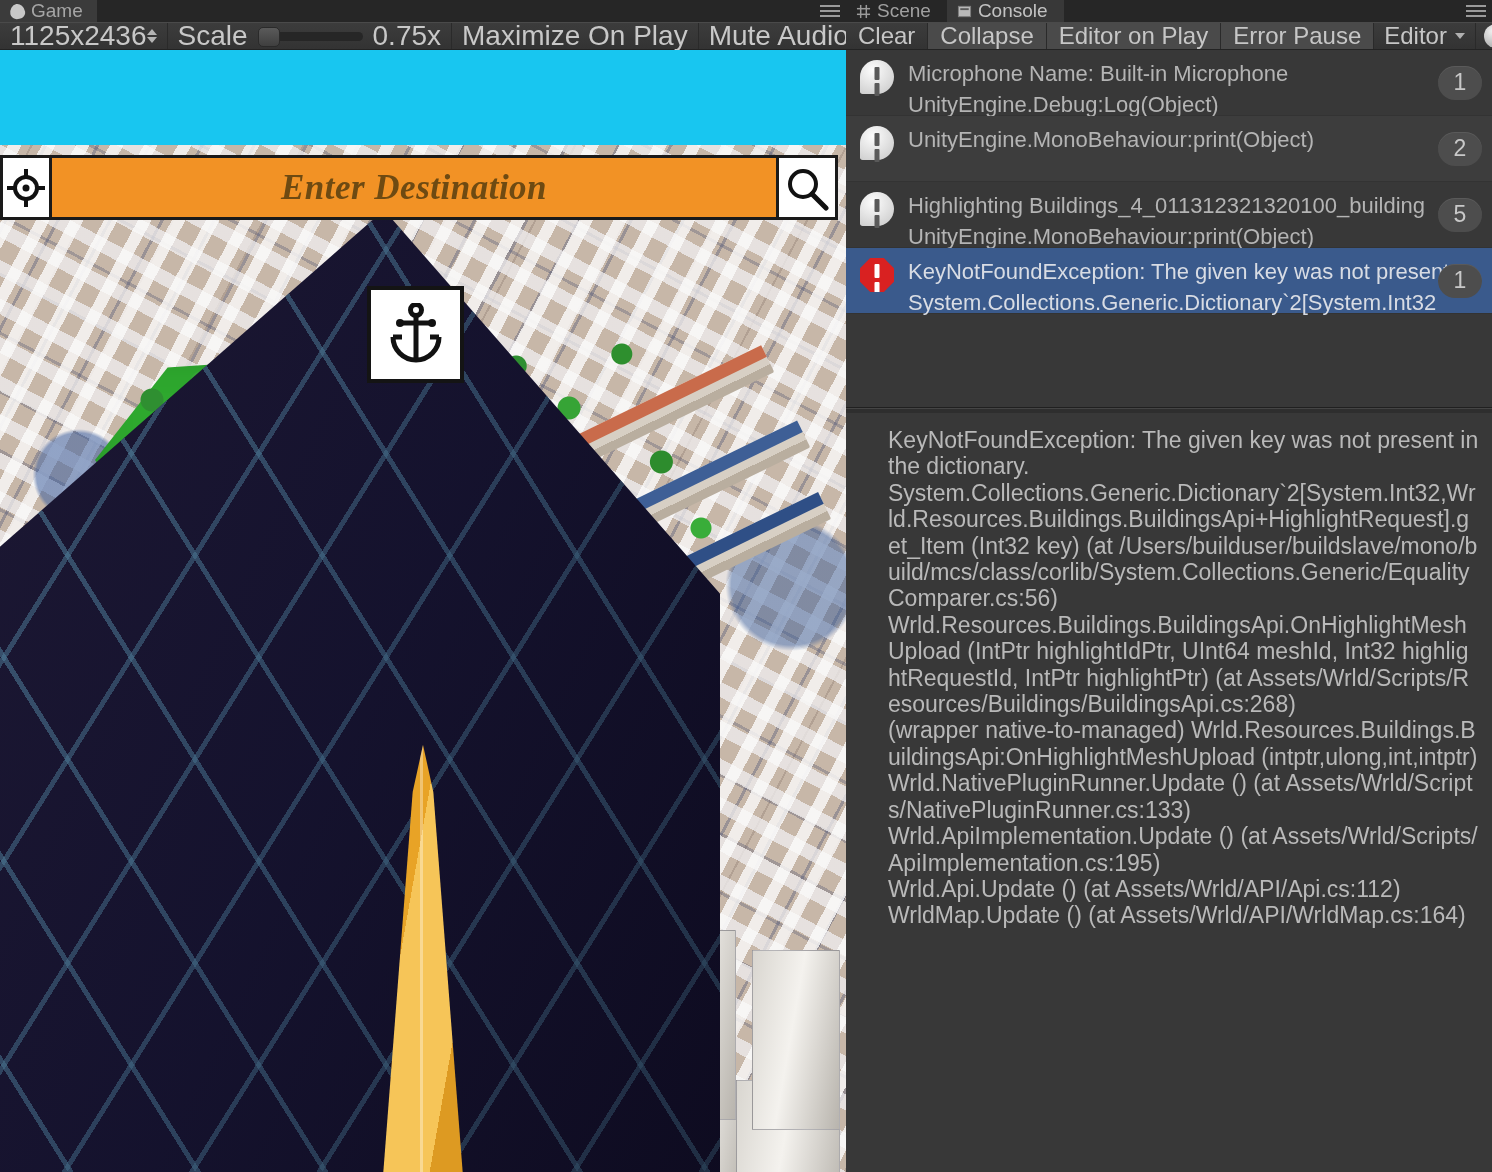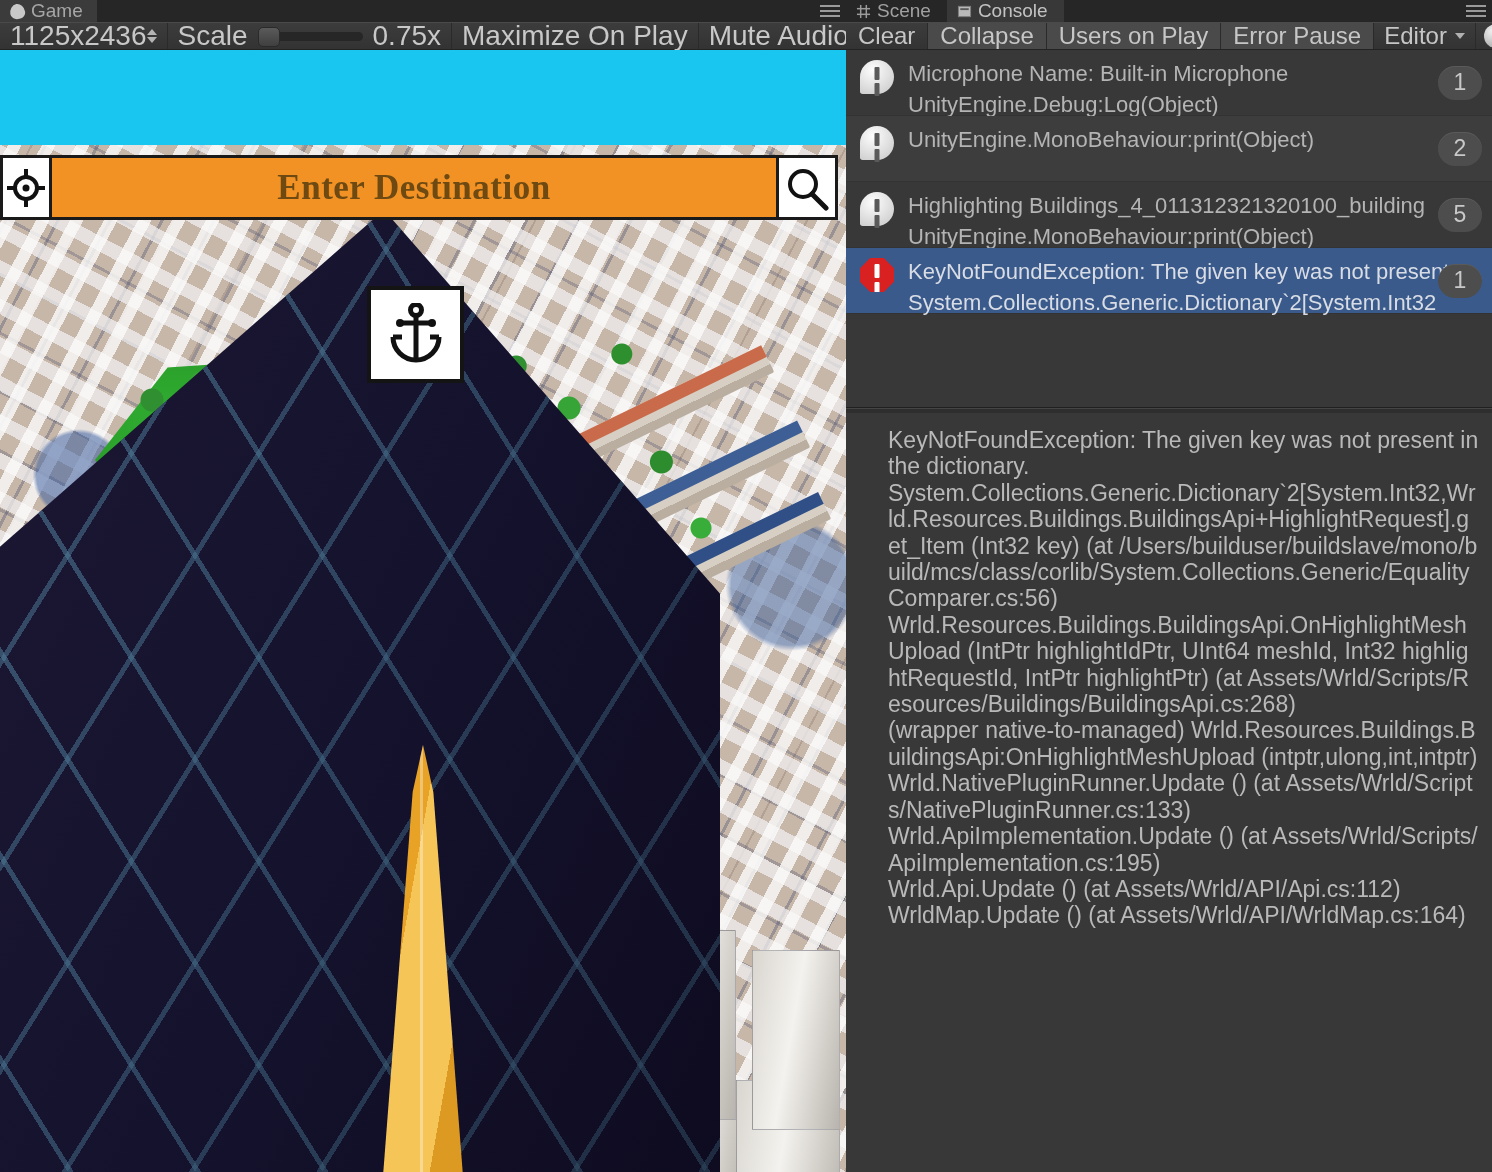--- a/index.html
+++ b/index.html
@@ -157,21 +157,21 @@
   
   .hud { position:absolute; left:0; top:105px; width:838px; height:65px; display:flex; align-items:stretch; }
   .hud-btn {
     width:52px; background:#ffffff; border:3px solid #1a1a1a; display:flex; align-items:center; justify-content:center;
   }
   .hud-field {
     flex:1; background:#f29225; border:3px solid #1a1a1a; border-left:none; border-right:none;
     display:flex; align-items:center; justify-content:center;
   }
   .hud-placeholder {
-    font-family:"Liberation Serif", serif; font-weight:bold;
+    font-family:"Liberation Serif", serif; font-style:italic; font-weight:bold;
     font-size:35px; color:#6e4a12; letter-spacing:.5px;
   }
   .hud-search { width:62px; background:#ffffff; border:3px solid #1a1a1a; display:flex; align-items:center; justify-content:center; }
 
   
   .poi {
     position:absolute; left:367px; top:236px; width:97px; height:97px;
     background:#ffffff; border:4px solid #141414; display:flex; align-items:center; justify-content:center;
   }
 
@@ -386,21 +386,21 @@
     </div>
 
     <div class="console-toolbar">
       <div class="ct-btn">
         <span>Clear</span>
       </div>
       <div class="ct-btn depressed">
         <span>Collapse</span>
       </div>
       <div class="ct-btn depressed">
-        <span>Users on Play</span>
+        <span>Editor on Play</span>
       </div>
       <div class="ct-btn depressed">
         <span>Error Pause</span>
       </div>
       <div class="ct-drop">
         <span>Editor</span>
         <span class="caret"></span>
       </div>
       <div class="ct-spacer"></div>
       <div class="ct-count">

